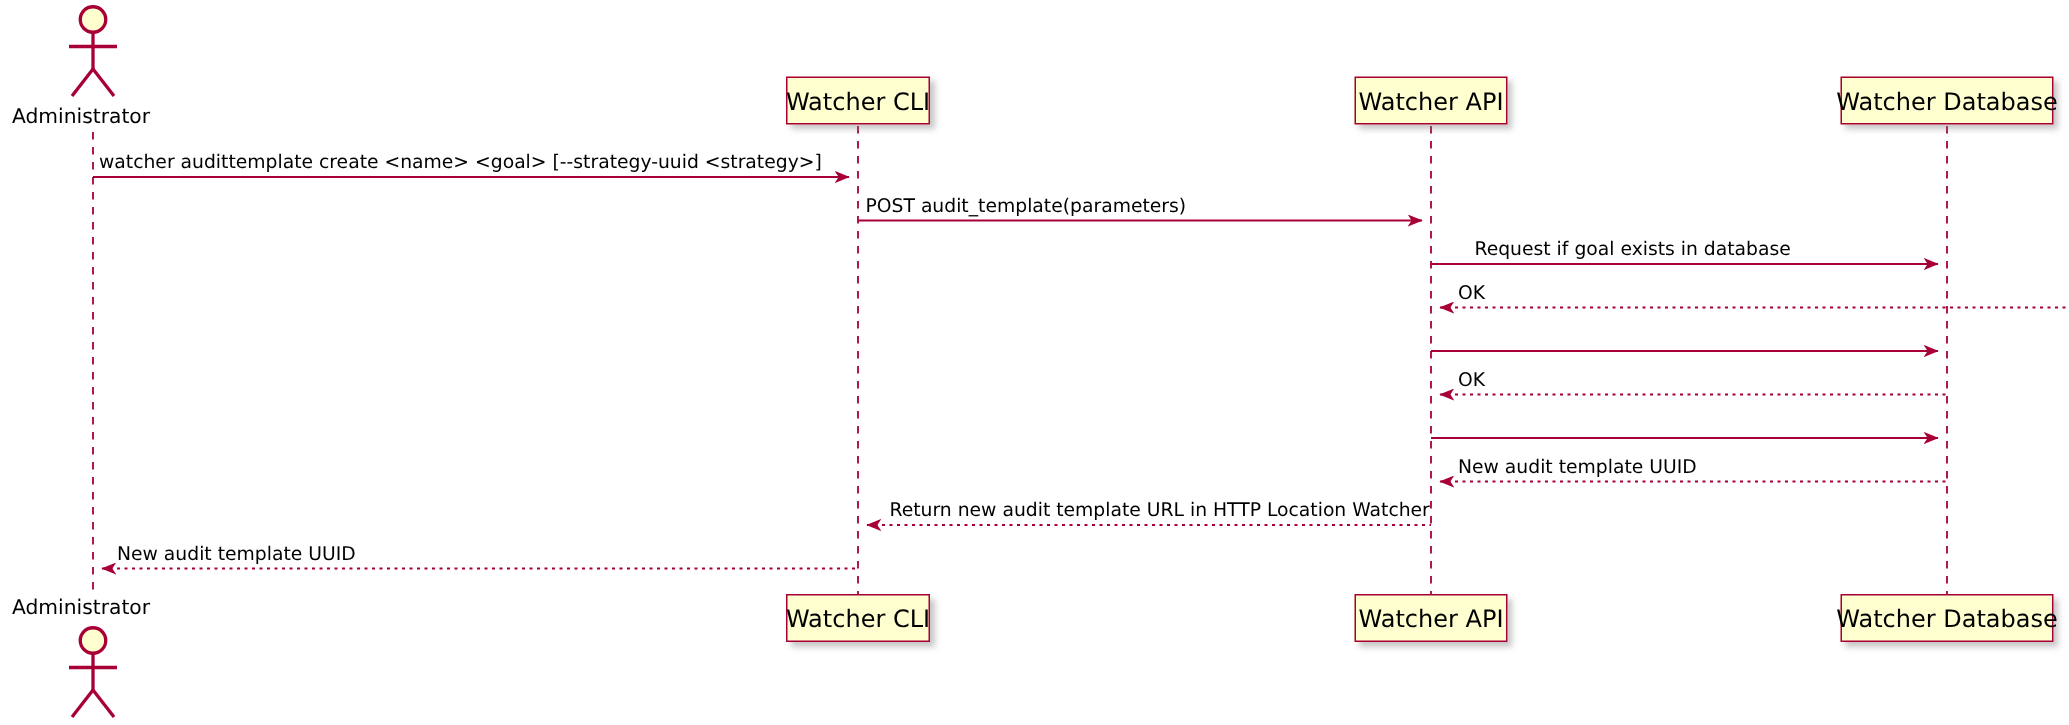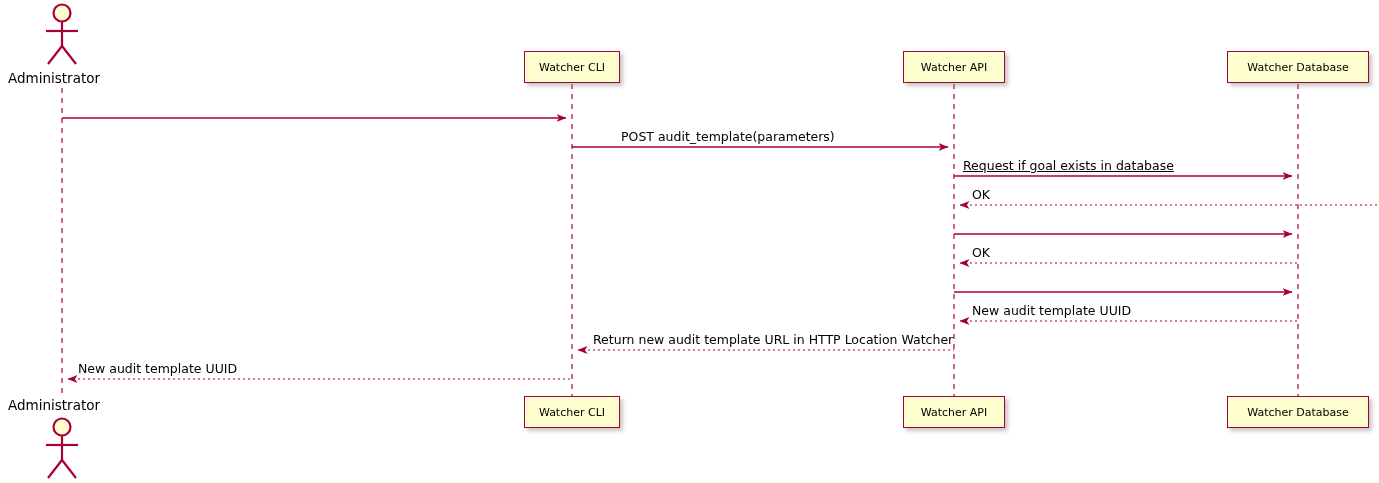--- a/index.html
+++ b/index.html
@@ -32,21 +32,21 @@
     white-space: nowrap;
     line-height: 13px;
   }
   .participant-box {
     position: absolute;
     box-sizing: border-box;
     background: #FEFECE;
     border: 1.5px solid #A80036;
     color: #000000;
     font-family: "DejaVu Sans", sans-serif;
-    font-size: 11px;
+    font-size: 16px;
     display: flex;
     align-items: center;
     justify-content: center;
     white-space: nowrap;
     box-shadow: 3px 3px 4px rgba(130,130,130,0.45);
   }
   .actor-label {
     position: absolute;
     font-family: "DejaVu Sans", sans-serif;
     font-size: 13.5px;
@@ -125,24 +125,25 @@
   <div class="participant-box" style="left:903px; top:51px; width:102px; height:32px;">Watcher API</div>
 
   <div class="participant-box" style="left:1227px; top:51px; width:142px; height:32px;">Watcher Database</div>
 
   <div class="participant-box" style="left:524px; top:396px; width:96px; height:32px;">Watcher CLI</div>
 
   <div class="participant-box" style="left:903px; top:396px; width:102px; height:32px;">Watcher API</div>
 
   <div class="participant-box" style="left:1227px; top:396px; width:142px; height:32px;">Watcher Database</div>
 
+  <div class="msg-label" style="left:66px; top:101px;">watcher audittemplate create &lt;name&gt; &lt;goal&gt; [--strategy-uuid &lt;strategy&gt;]</div>
 
-  <div class="msg-label" style="left:577px; top:130px;margin-left:44px;">POST audit_template(parameters)</div>
+  <div class="msg-label" style="left:577px; top:130px;">POST audit_template(parameters)</div>
 
-  <div class="msg-label" style="left:963px; top:159px;text-decoration:underline;">Request if goal exists in database</div>
+  <div class="msg-label" style="left:983px; top:159px;">Request if goal exists in database</div>
 
   <div class="msg-label" style="left:972px; top:188px;">OK</div>
 
 
   <div class="msg-label" style="left:972px; top:246px;">OK</div>
 
 
   <div class="msg-label" style="left:972px; top:304px;">New audit template UUID</div>
 
   <div class="msg-label" style="left:593px; top:333px;">Return new audit template URL in HTTP Location Watcher</div>

